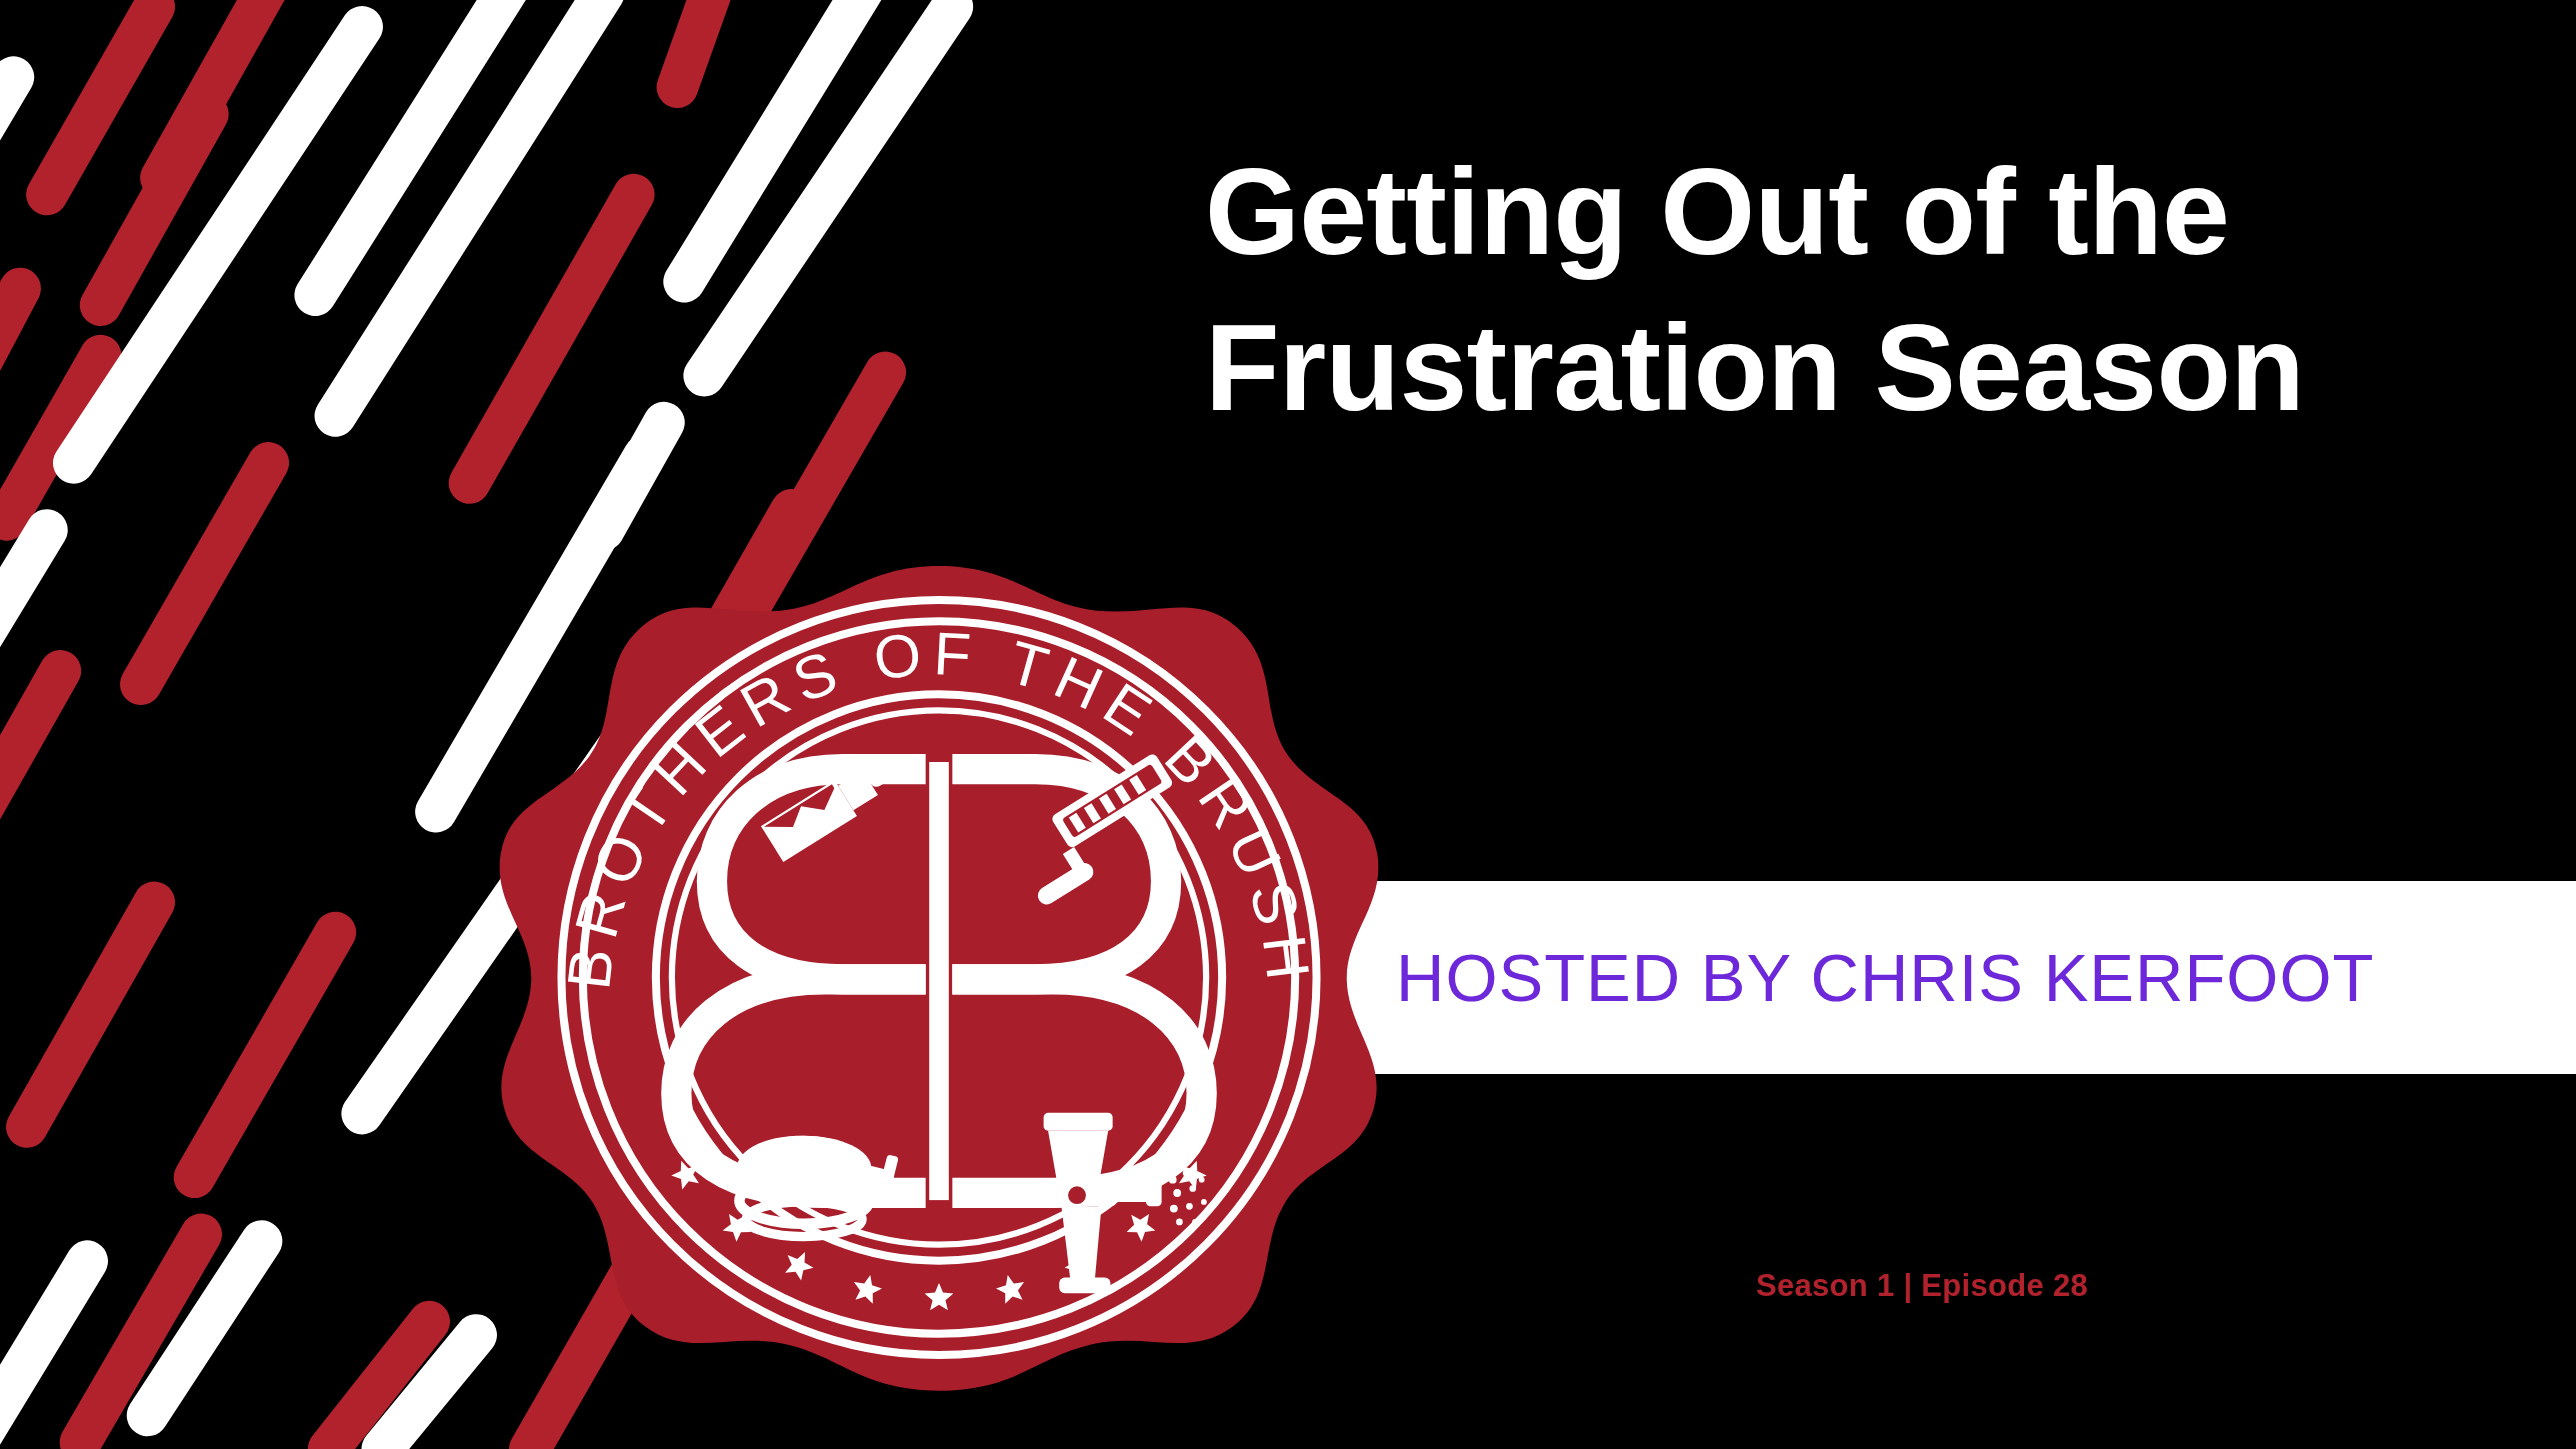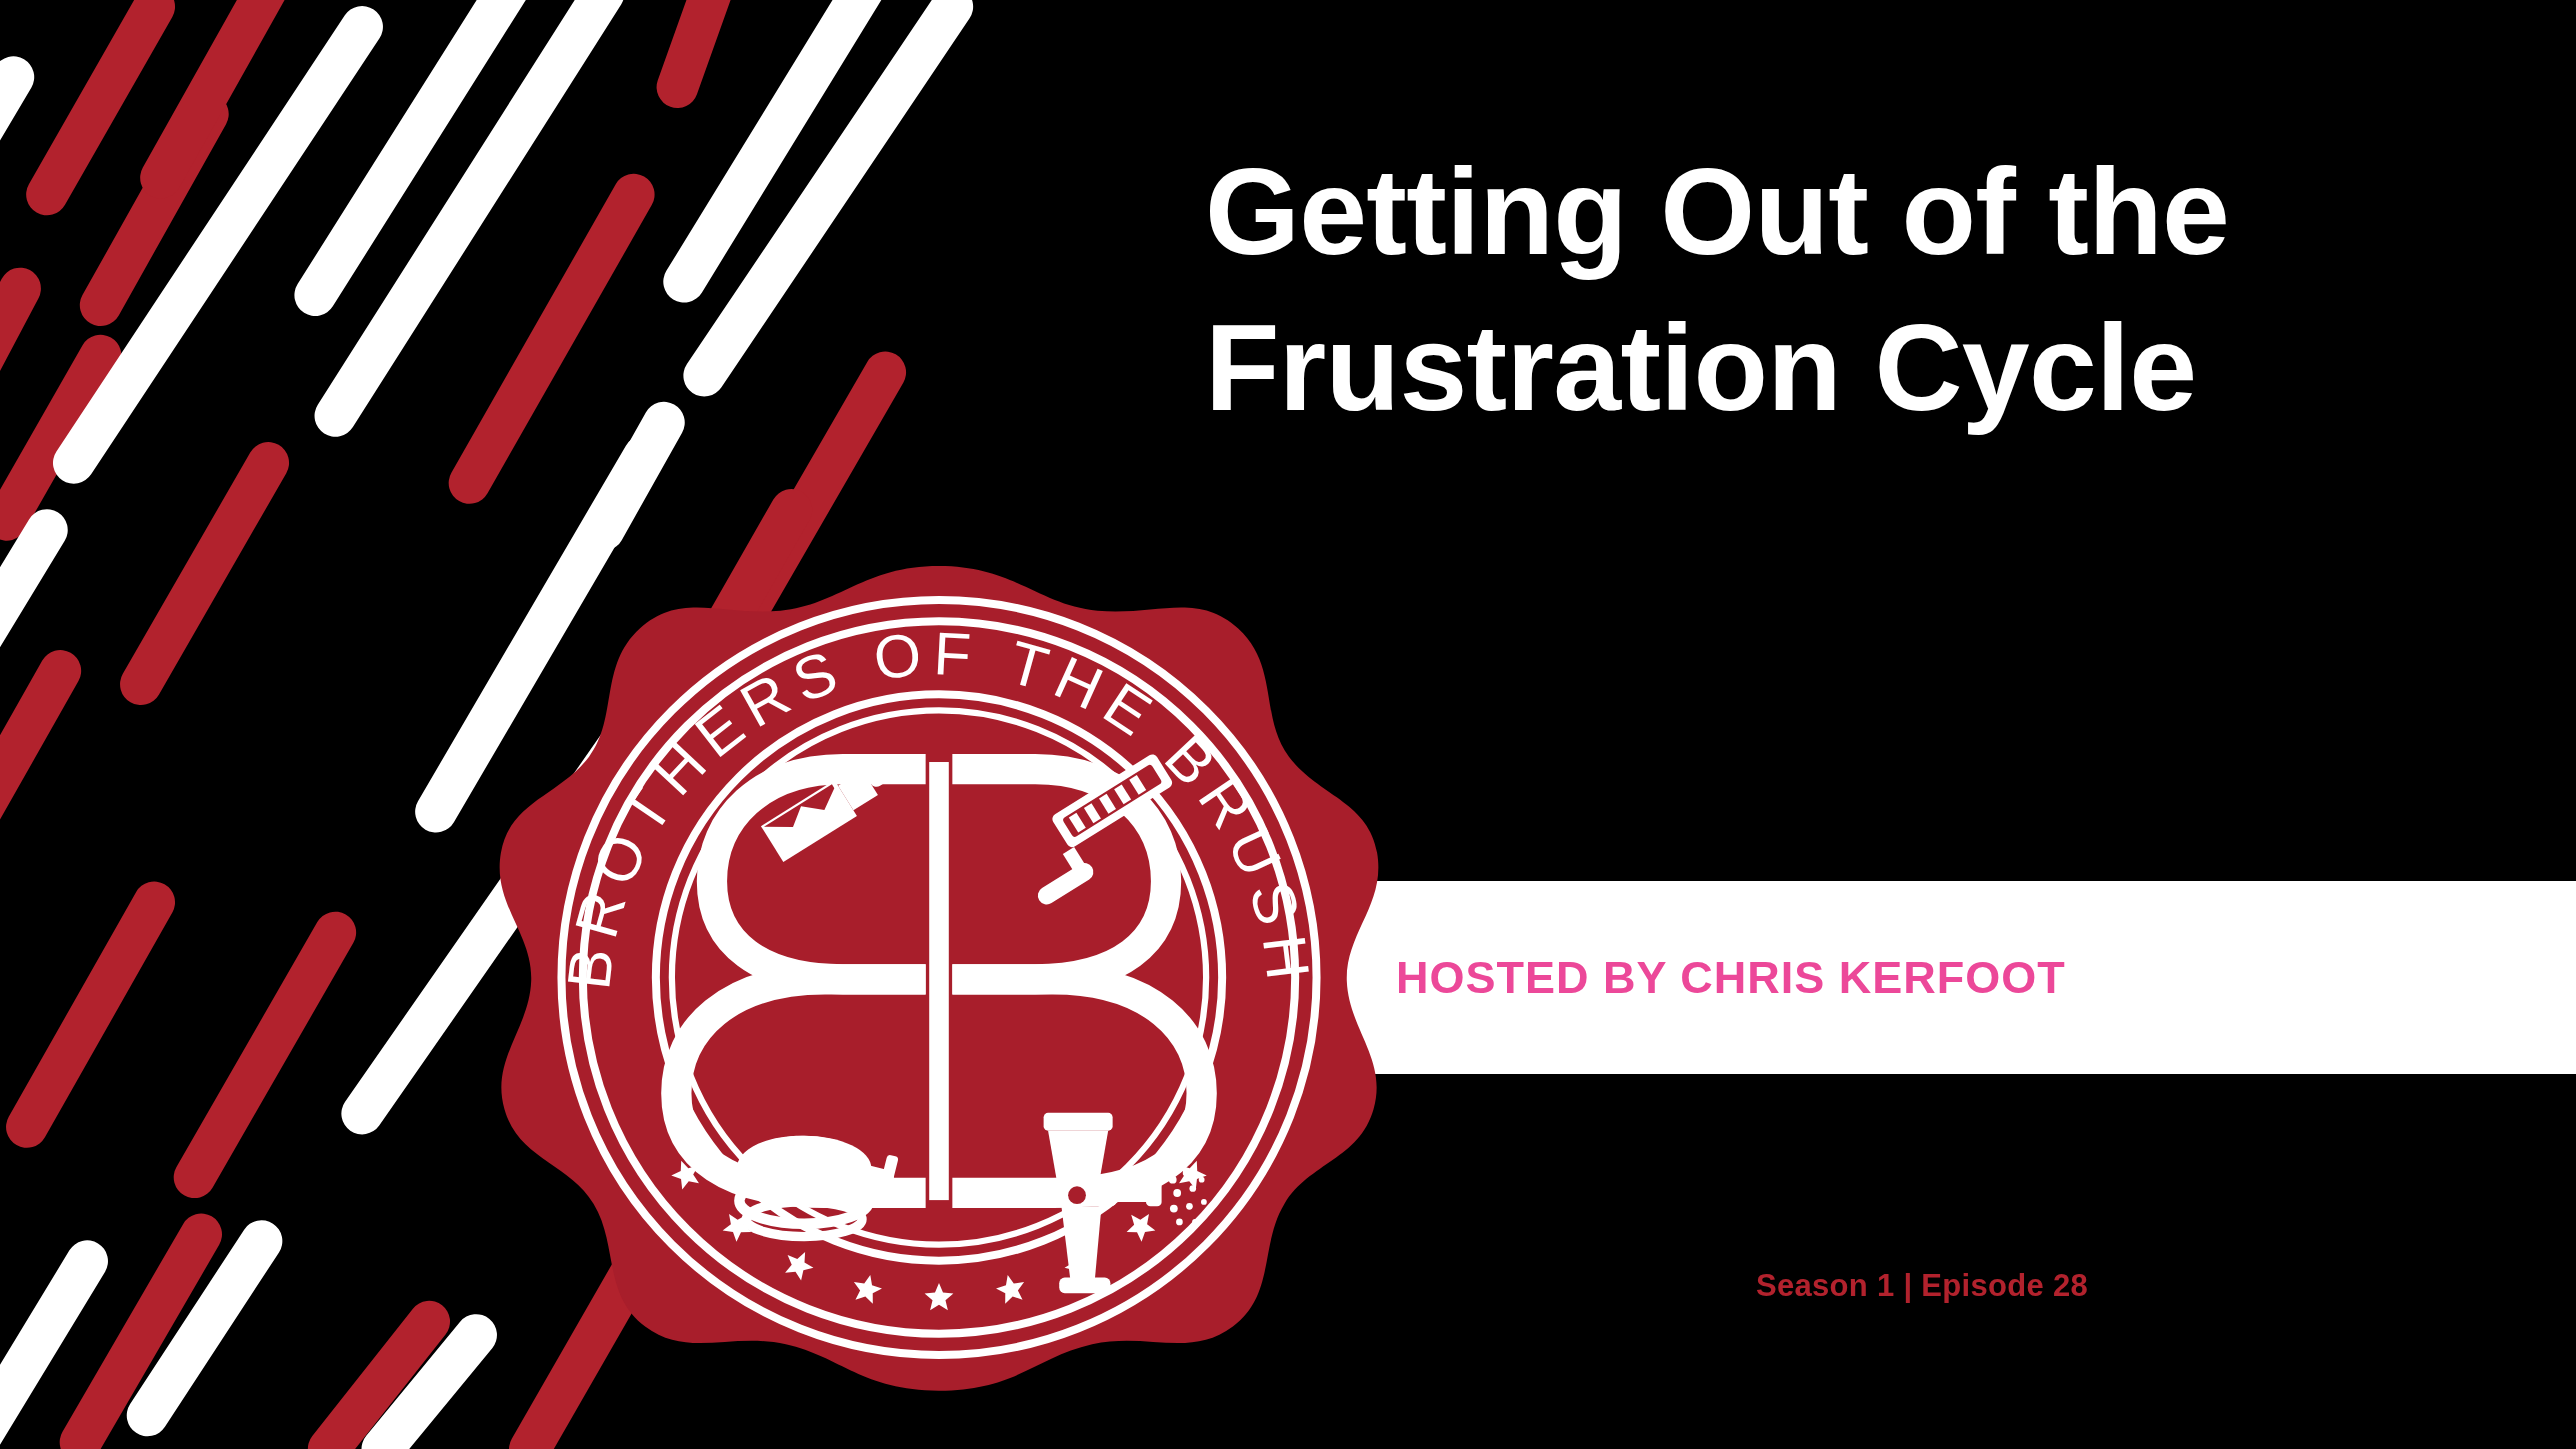--- a/index.html
+++ b/index.html
@@ -47,24 +47,24 @@
   #host-banner {
     position:absolute;
     left:1114px; top:881px;
     width:1462px; height:193px;
     background:#ffffff;
     display:flex;
     align-items:center;
     z-index:3;
   }
   #host-banner-text {
-    color:#ec4899;
-    font-family:"Liberation Sans", sans-serif;
-    font-size:45px;
-    font-weight:bold;
+    color:#6d28d9;
+    font-family:"Liberation Sans", sans-serif;
+    font-size:67px;
+    font-weight:normal;
     letter-spacing:1px;
     margin-left:282px;
     white-space:nowrap;
   }
 
   
   #season-episode {
     position:absolute;
     left:1756px; top:1268px;
     color:#B2222D;
@@ -115,21 +115,21 @@
       <line x1="390" y1="1850" x2="220" y2="2110"></line>
       <line x1="130" y1="1880" x2="-40" y2="2160"></line>
       <line x1="710" y1="1990" x2="570" y2="2160"></line>
       <line x1="1090" y1="1290" x2="900" y2="1580"></line>
     </g>
   </g>
 </svg>
 
 <div id="title-block">
   <div class="title-line">Getting Out of the</div>
-  <div class="title-line">Frustration Cycle</div>
+  <div class="title-line">Frustration Season</div>
 </div>
 
 <div id="host-banner">
   <span id="host-banner-text">HOSTED BY CHRIS KERFOOT</span>
 </div>
 
 <svg id="badge-seal" viewBox="0 0 1000 940">
   <defs>
     <path id="arcTopPath" d="M 130 500 A 370 370 0 0 1 870 500"></path>
     <clipPath id="leftHalfClip">

